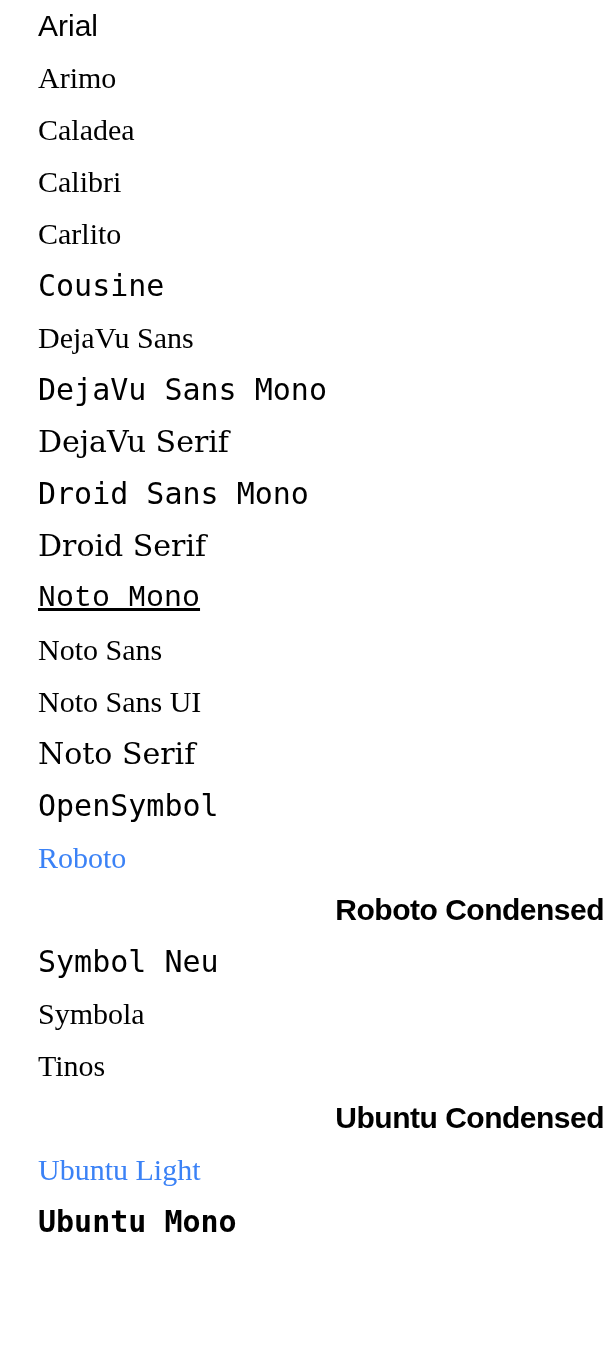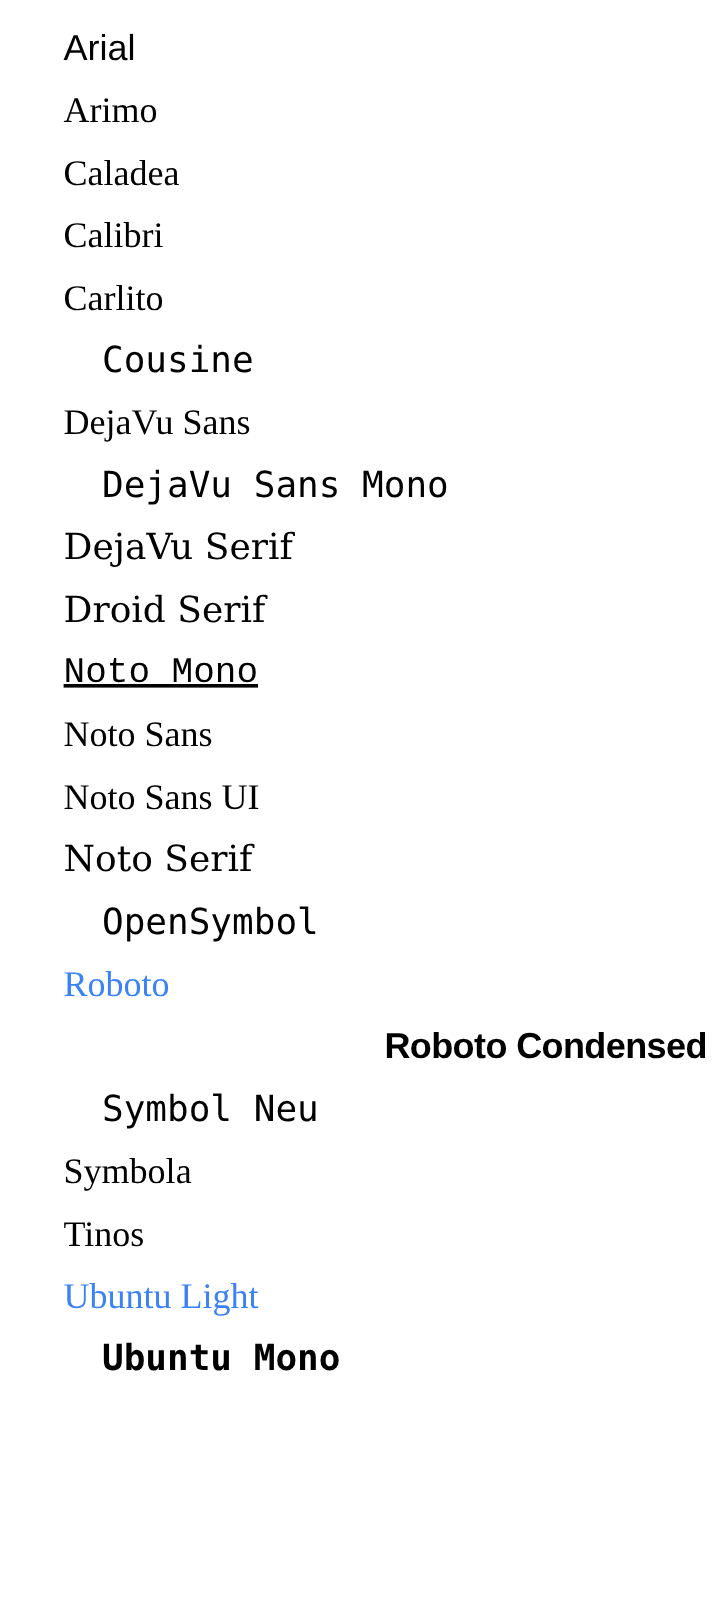--- a/index.html
+++ b/index.html
@@ -8,62 +8,64 @@
     background: #ffffff;
   }
   body {
     width: 604px;
     height: 1352px;
     overflow: hidden;
     font-family: "Liberation Sans", sans-serif;
     color: #000000;
   }
   #font-list {
-    padding: 15px;
+    padding: 0;
     margin: 0;
     list-style: none;
   }
   .font-row {
     height: 52px;
     line-height: 52px;
     padding-left: 38px;
     font-size: 30px;
     white-space: nowrap;
     overflow: hidden;
   }
   
   .s-sans      { font-family: "Liberation Sans", sans-serif; }
   .s-sans-alt  { font-family: Liberation Serif, serif; }
   .s-serif     { font-family: Liberation Serif, serif; }
   .s-serif-alt { font-family: "DejaVu Serif", serif; }
-  .s-mono      { font-family: "DejaVu Sans Mono", monospace; margin-left: 32px; }
+  .s-mono      { font-family: "DejaVu Sans Mono", monospace; }
   .s-mono-alt  { font-family: "Liberation Mono", monospace; text-decoration: underline; }
   .s-cond      { font-family: "Liberation Sans Narrow", "Liberation Sans", sans-serif; font-weight: 700; letter-spacing: -0.5px; text-align: right; }
   .s-light     { color: #3b82f6; }
   .s-bold      { font-weight: 700; }
 </style>
 </head>
 <body>
 
 <ul id="font-list">
     <li class="font-row s-sans">Arial</li>
     <li class="font-row s-sans-alt">Arimo</li>
     <li class="font-row s-serif">Caladea</li>
     <li class="font-row s-sans-alt">Calibri</li>
     <li class="font-row s-sans-alt">Carlito</li>
     <li class="font-row s-mono">Cousine</li>
     <li class="font-row s-sans-alt">DejaVu Sans</li>
     <li class="font-row s-mono">DejaVu Sans Mono</li>
     <li class="font-row s-serif-alt">DejaVu Serif</li>
+    <li class="font-row s-mono">Droid Sans Mono</li>
     <li class="font-row s-serif-alt">Droid Serif</li>
     <li class="font-row s-mono-alt">Noto Mono</li>
     <li class="font-row s-sans-alt">Noto Sans</li>
     <li class="font-row s-sans-alt">Noto Sans UI</li>
     <li class="font-row s-serif-alt">Noto Serif</li>
     <li class="font-row s-mono">OpenSymbol</li>
     <li class="font-row s-sans-alt s-light">Roboto</li>
     <li class="font-row s-cond">Roboto Condensed</li>
     <li class="font-row s-mono">Symbol Neu</li>
     <li class="font-row s-serif">Symbola</li>
     <li class="font-row s-serif">Tinos</li>
+    <li class="font-row s-cond">Ubuntu Condensed</li>
     <li class="font-row s-sans-alt s-light">Ubuntu Light</li>
     <li class="font-row s-mono s-bold">Ubuntu Mono</li>
   </ul>
 
 </body></html>

